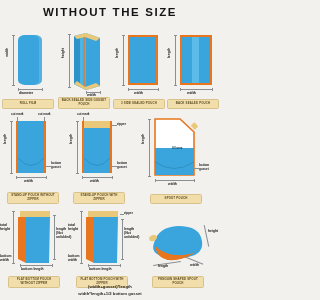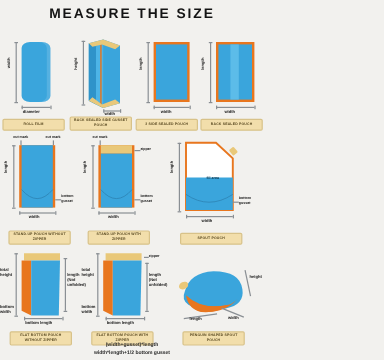--- a/index.html
+++ b/index.html
@@ -62,21 +62,21 @@
     font-size:4.2px;font-weight:bold;color:#2a2a2a;line-height:1.5;
   }
 
   svg{display:block;overflow:visible;}
 </style>
 </head>
 <body>
 
 <div class="page">
 
-  <div class="title">MEASURE  THE  SIZE</div>
+  <div class="title">WITHOUT  THE  SIZE</div>
 
   <div class="grid">
 
     <div class="row r1">
 
       <div class="cell" style="left:0px;width:56px;">
         <div class="dia">
           <div class="blue" style="left:18px;top:7px;width:24px;height:50px;border-radius:7px/5px;box-shadow:inset -3px 0 0 rgba(255,255,255,.14);"></div>
           <div class="dim v" style="left:13px;top:7px;height:50px;"></div>
           <div class="tick h" style="left:11.5px;top:7px;"></div>

